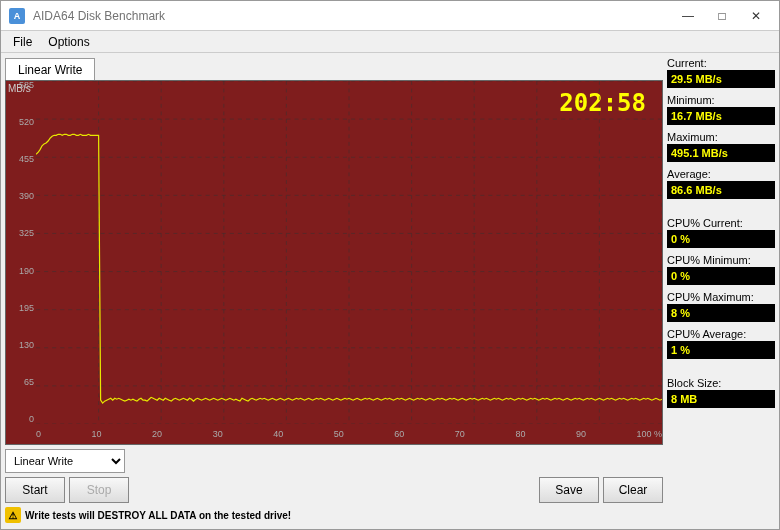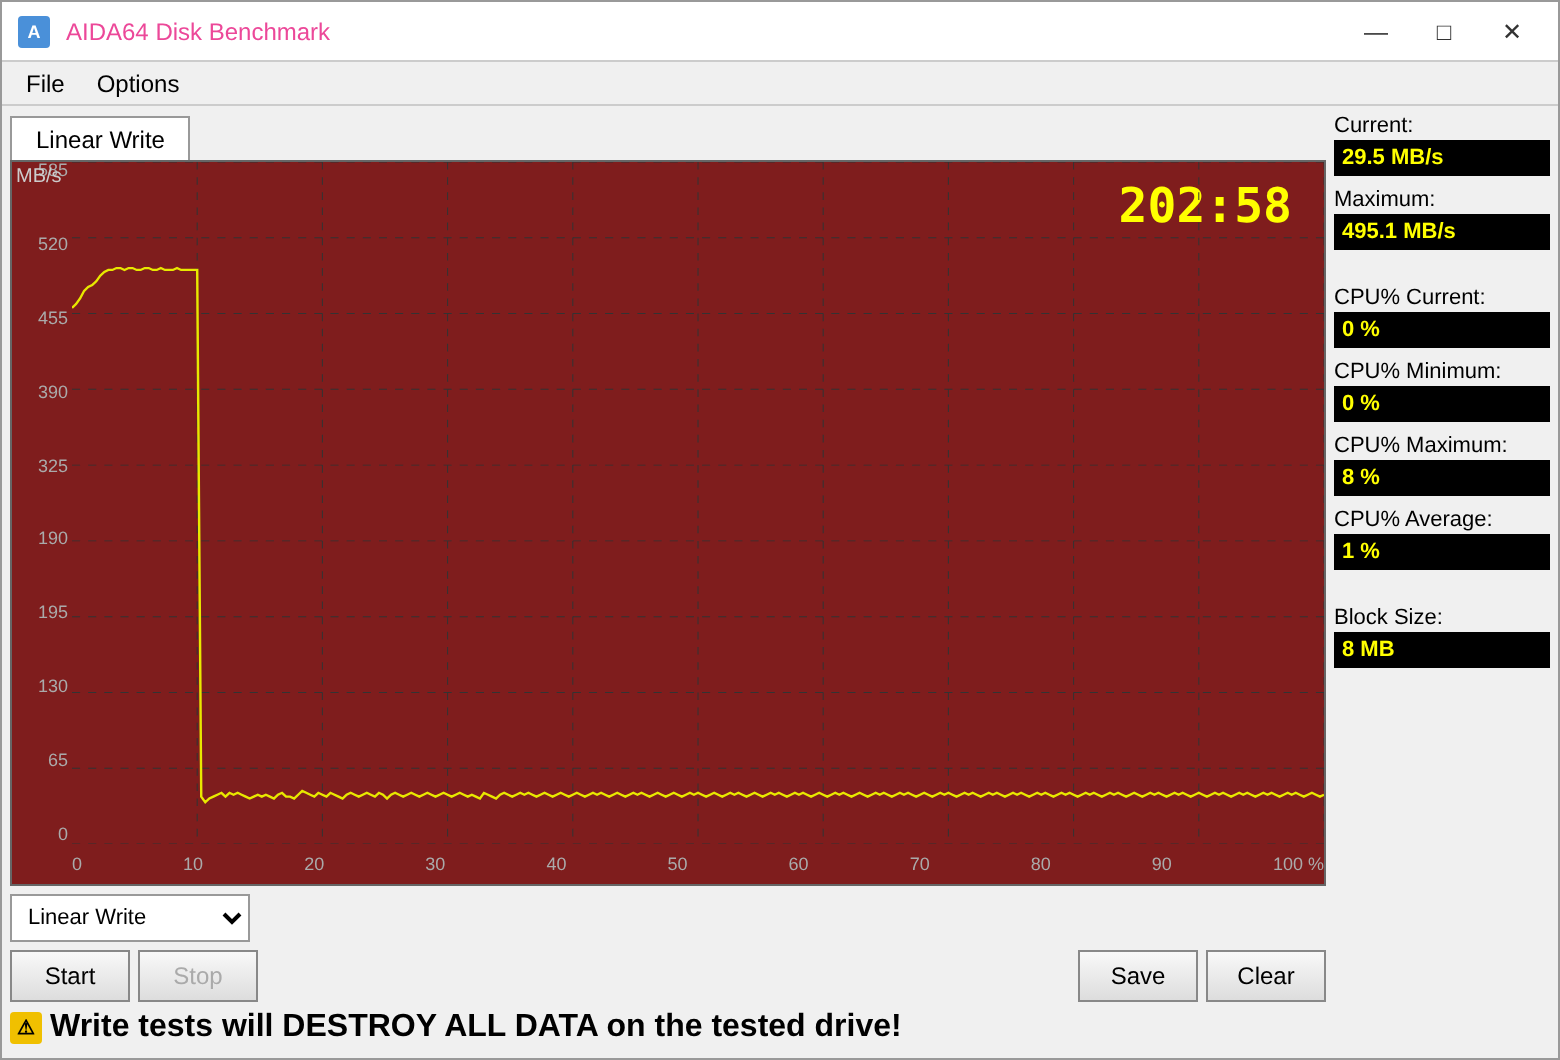--- a/index.html
+++ b/index.html
@@ -46,21 +46,21 @@
       display: flex;
       align-items: center;
       justify-content: center;
       color: white;
       font-size: 9px;
       font-weight: bold;
     }
 
     .title-bar-text {
       font-size: 12px;
-      color: #ec4899;
+      color: #737373;
     }
 
     .title-bar-buttons {
       display: flex;
       gap: 4px;
     }
 
     .title-bar-btn {
       width: 30px;
       height: 20px;
@@ -235,21 +235,21 @@
       display: flex;
       align-items: center;
       justify-content: center;
       font-size: 10px;
       font-weight: bold;
       color: #000;
       flex-shrink: 0;
     }
 
     .warning-text {
-      font-size: 16px;
+      font-size: 10px;
       font-weight: bold;
       color: #000;
     }
 
     
     .right-panel {
       width: 108px;
       display: flex;
       flex-direction: column;
       gap: 4px;
@@ -708,26 +708,34 @@
 
     </div>
 
     <div class="right-panel">
 
       <div class="stat-group">
         <div class="stat-label">Current:</div>
         <div class="stat-value-box">29.5 MB/s</div>
       </div>
 
+      <div class="stat-group">
+        <div class="stat-label">Minimum:</div>
+        <div class="stat-value-box">16.7 MB/s</div>
+      </div>
 
       <div class="stat-group">
         <div class="stat-label">Maximum:</div>
         <div class="stat-value-box">495.1 MB/s</div>
       </div>
 
+      <div class="stat-group">
+        <div class="stat-label">Average:</div>
+        <div class="stat-value-box">86.6 MB/s</div>
+      </div>
 
       <div style="height:8px;"></div>
 
       <div class="stat-group">
         <div class="stat-label">CPU% Current:</div>
         <div class="stat-value-box">0 %</div>
       </div>
 
       <div class="stat-group">
         <div class="stat-label">CPU% Minimum:</div>

